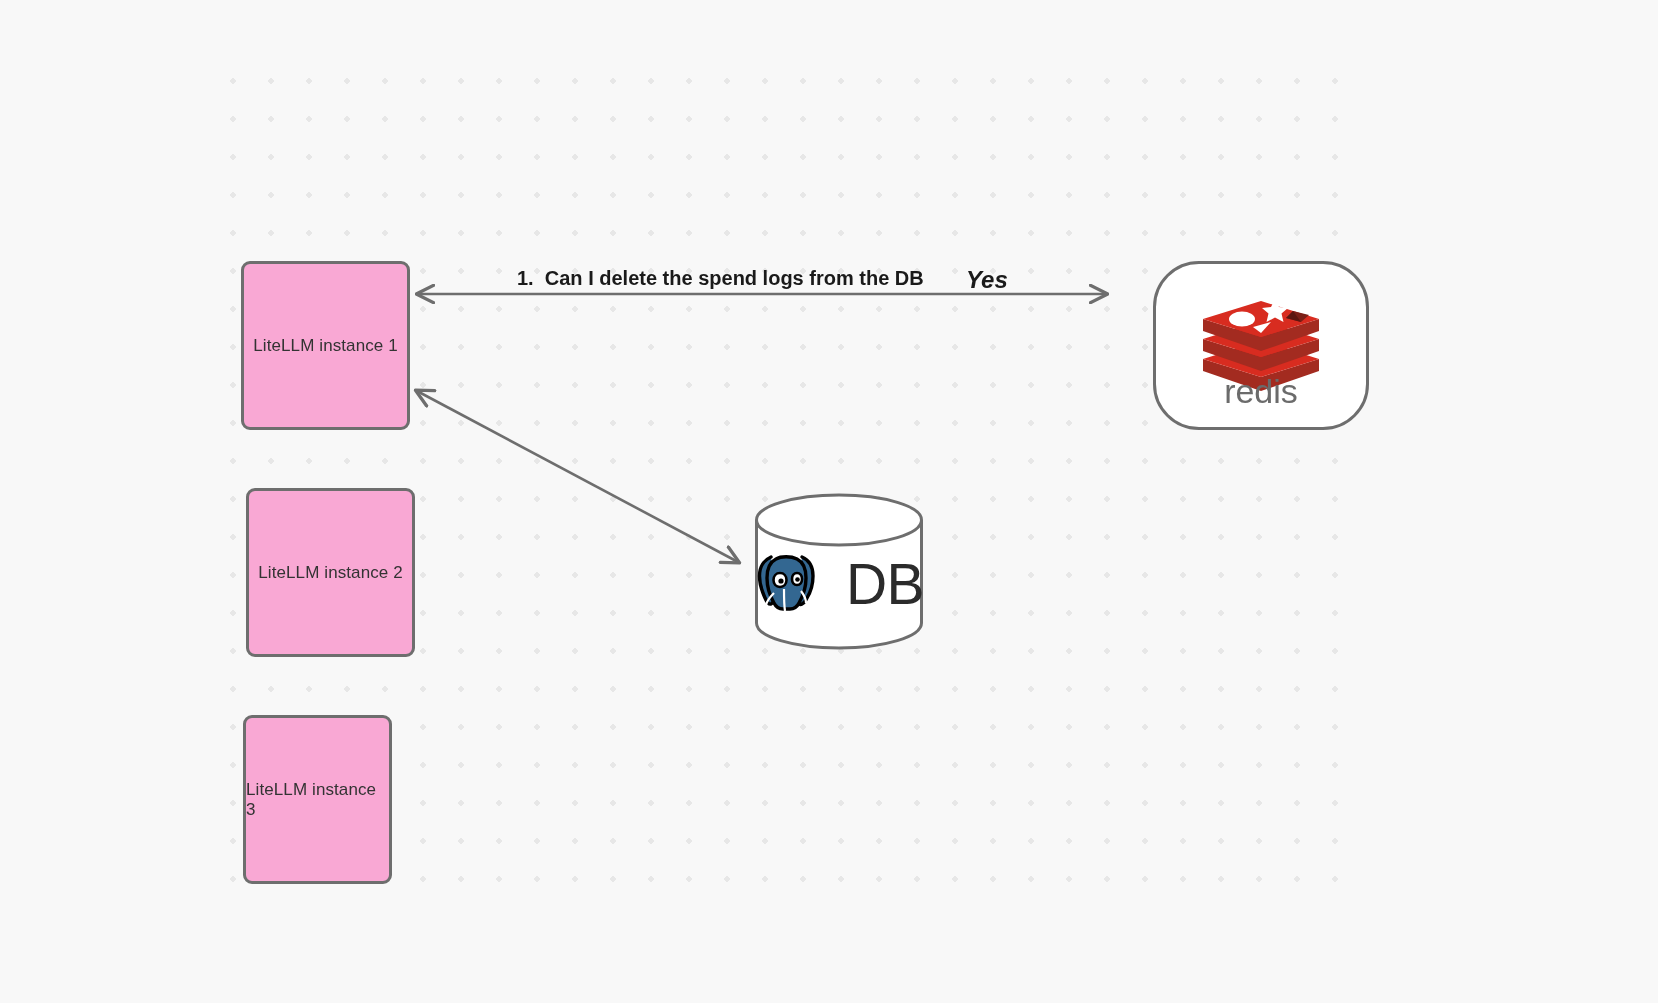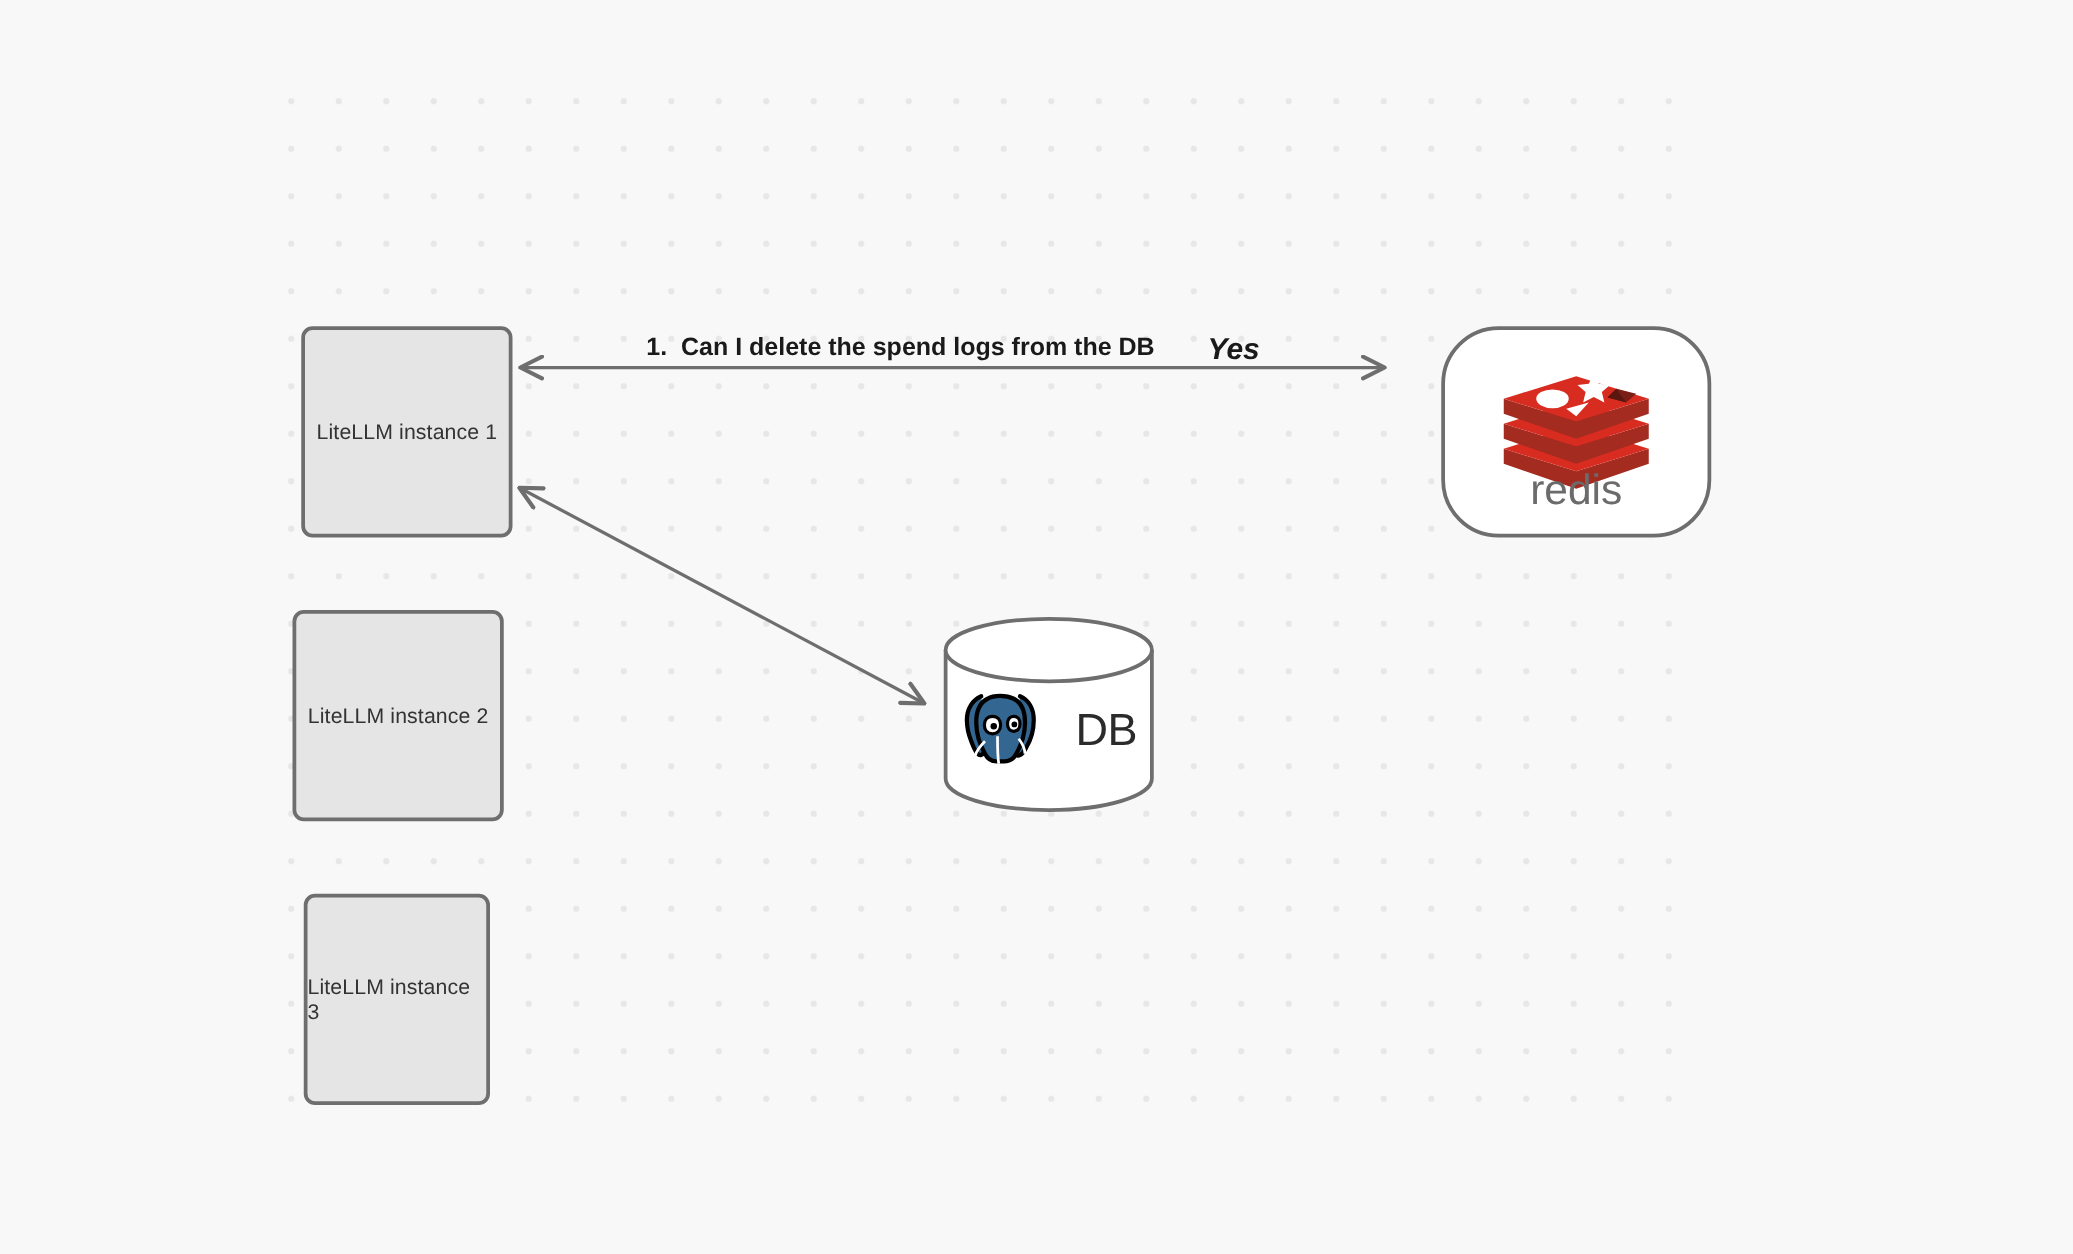--- a/index.html
+++ b/index.html
@@ -34,36 +34,36 @@
     left: 0;
     top: 0;
     width: 1658px;
     height: 1003px;
   }
 
   
   .node-box {
     position: absolute;
     box-sizing: border-box;
-    background: #e5e5e5;
+    background: #f9a8d4;
     border: 3px solid #6e6e6e;
     border-radius: 9px;
     display: flex;
     align-items: center;
     justify-content: center;
   }
   .node-box .node-label {
     font-size: 17px;
     color: #333333;
     font-family: "Liberation Sans", sans-serif;
     letter-spacing: 0.1px;
   }
 
   #node-instance-1 { left: 241px; top: 261px; width: 169px; height: 169px; }
-  #node-instance-2 { left: 234px; top: 488px; width: 169px; height: 169px; }
+  #node-instance-2 { left: 246px; top: 488px; width: 169px; height: 169px; }
   #node-instance-3 { left: 243px; top: 715px; width: 149px; height: 169px; }
 
   
   #node-redis {
     position: absolute;
     left: 1111px;
     top: 261px;
     width: 216px;
     height: 169px;
     box-sizing: border-box;
@@ -102,21 +102,21 @@
     top: 52px;
     width: 172px;
     height: 78px;
     display: flex;
     align-items: center;
     justify-content: center;
     gap: 2px;
   }
   .pg-logo { width: 64px; height: 66px; display: block; }
   .db-text {
-    font-size: 36px;
+    font-size: 57px;
     color: #2b2b2b;
     font-family: "Liberation Sans", sans-serif;
     letter-spacing: -0.5px;
     line-height: 1;
     margin-left: 26px;
   }
 
   
   .edge-label {
     position: absolute;

